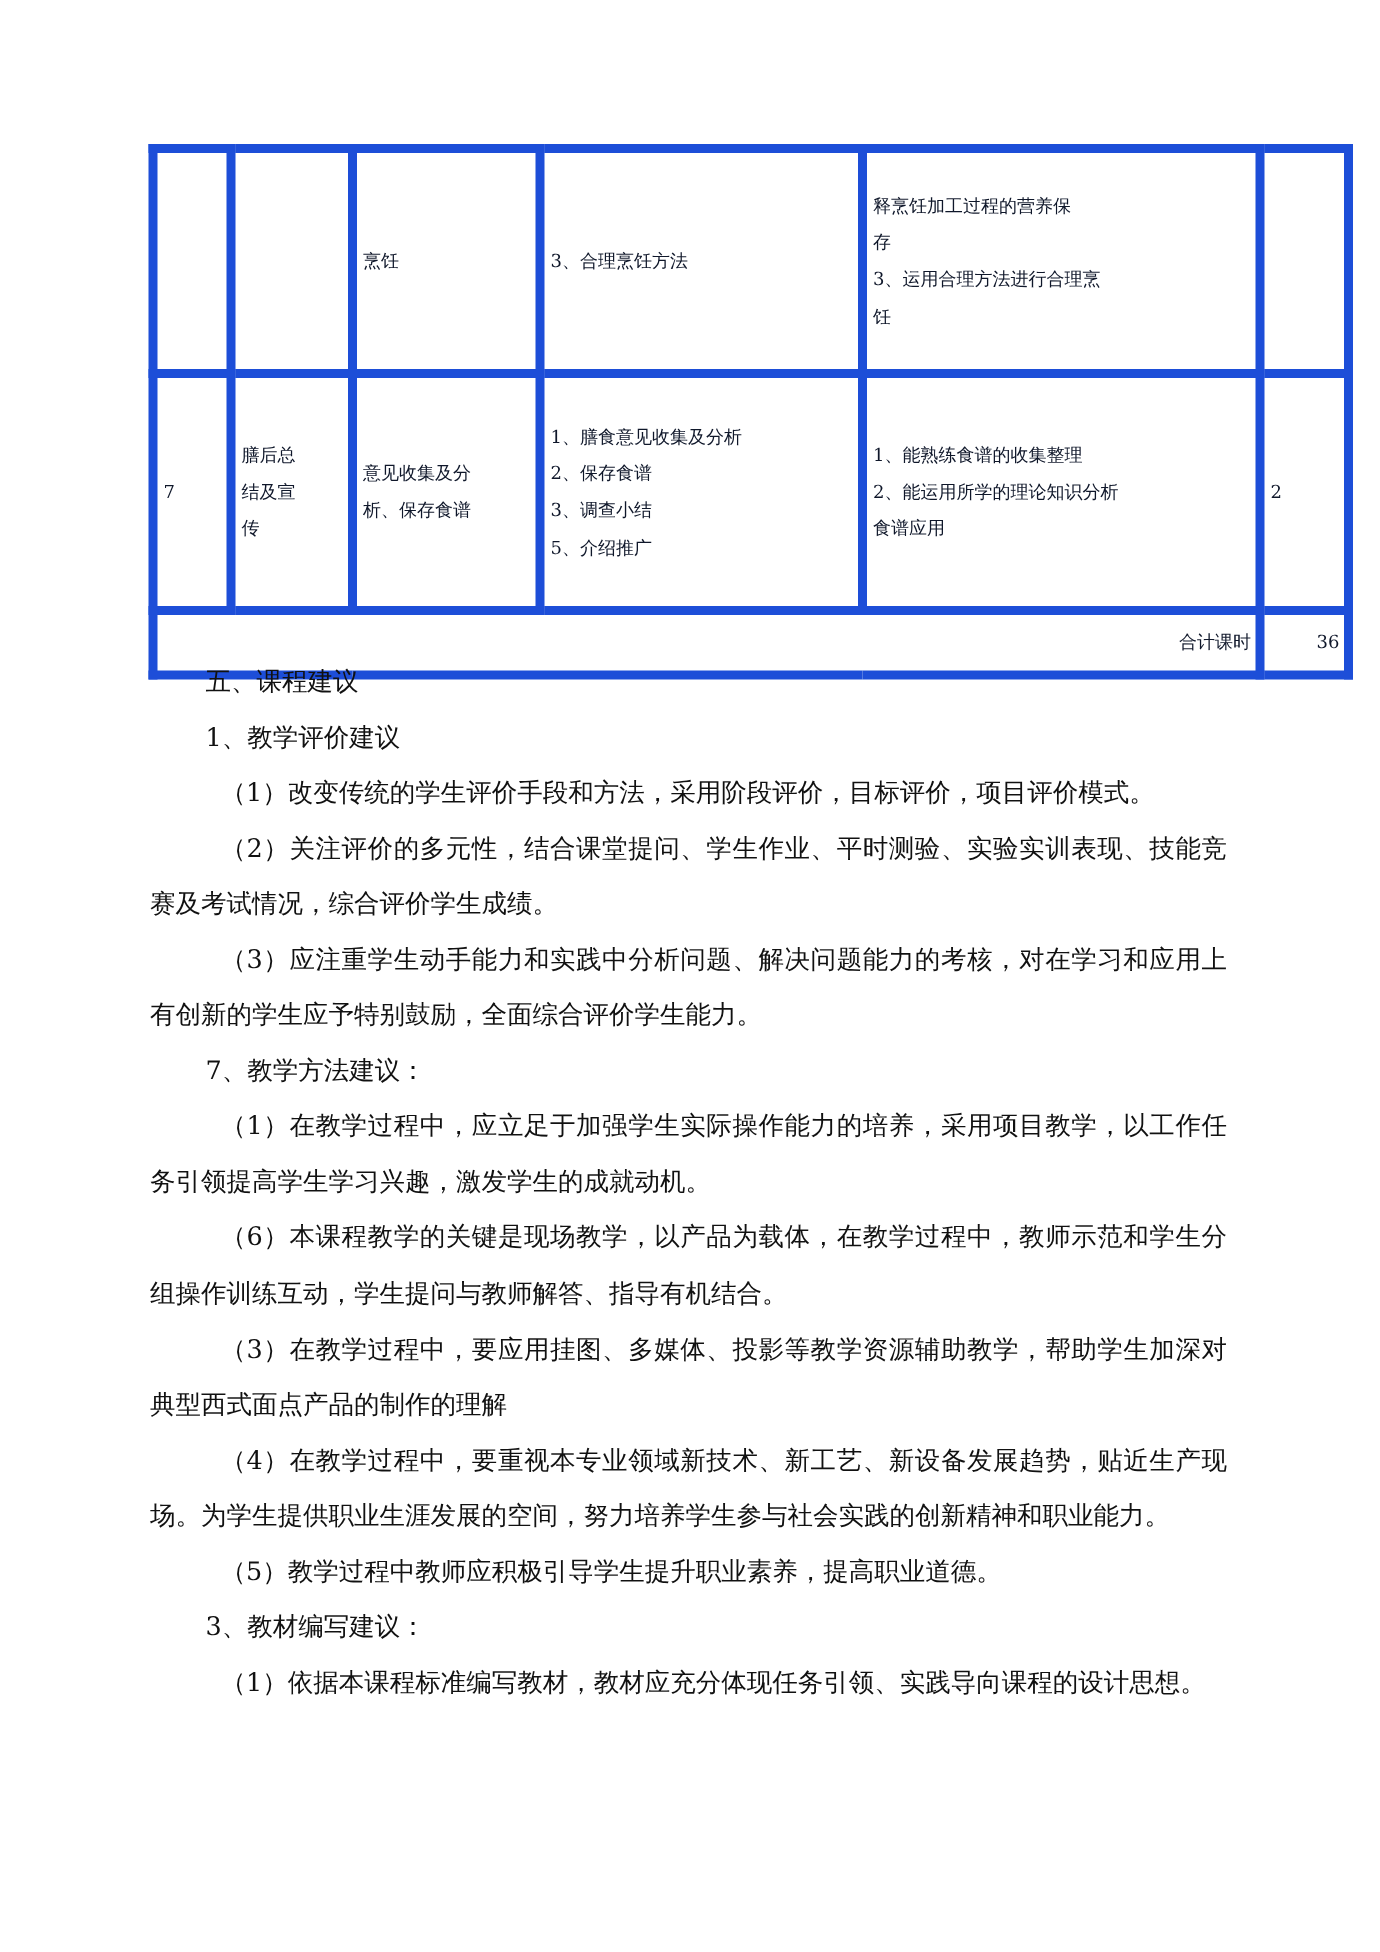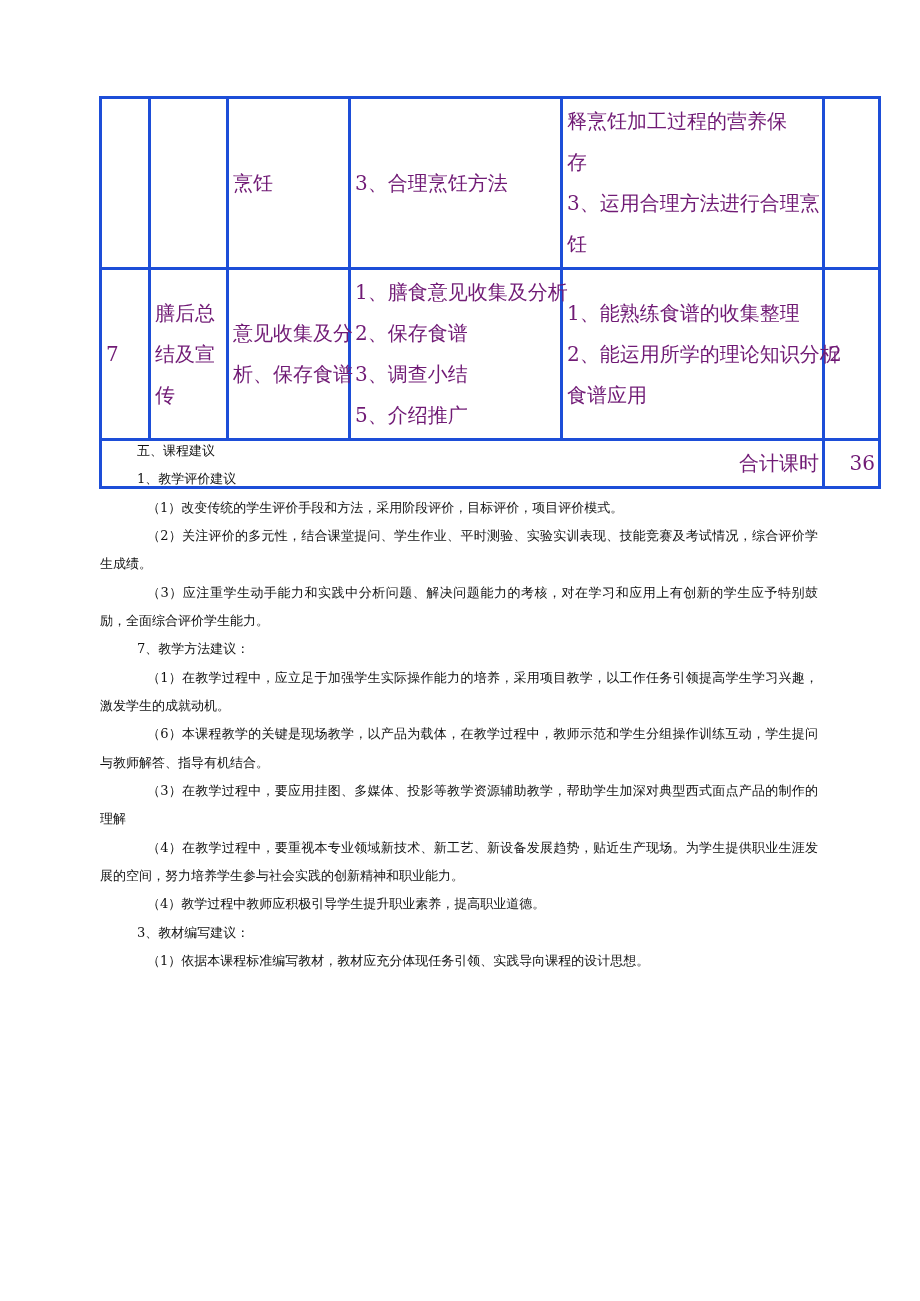--- a/index.html
+++ b/index.html
@@ -27,27 +27,27 @@
     left: 99px;
     top: 96px;
     width: 719px;
   }
   table.course-table {
     border-collapse: collapse;
     width: 719px;
     table-layout: fixed;
   }
   table.course-table td {
-    border: 3px solid #1d4ed8;
+    border: 6px solid #1d4ed8;
     vertical-align: middle;
-    font-size: 20px;
+    font-size: 12px;
     line-height: 2.05;
     padding: 2px 3px 2px 4px;
     font-family: "DejaVu Serif", "Liberation Serif", serif;
-    color: #701a75;
+    color: #0f172a;
     word-break: break-all;
   }
   td.c-idx   { width: 39px;  text-align: left; vertical-align: bottom; padding-bottom: 34px;}
   td.c-name  { width: 68px;  }
   td.c-cont  { width: 112px; }
   td.c-task  { width: 202px; margin-top: 40px; }
   td.c-goal  { width: 252px; }
   td.c-hours { width: 46px;  vertical-align: middle; }
 
   td.cell-top { vertical-align: top; }
@@ -61,21 +61,21 @@
 
   
   .body-text {
     position: absolute;
     left: 100px;
     top: 437px;
     width: 718px;
   }
   p.para {
     margin: 0;
-    font-size: 13px;
+    font-size: 17px;
     line-height: 2.18;
     text-align: justify;
     text-justify: inter-ideograph;
     font-family: "DejaVu Serif", "Liberation Serif", serif;
     color: #111;
   }
   p.ind1 { text-indent: 37px; }
   p.ind2 { text-indent: 47px; }
 </style>
 </head>
@@ -145,20 +145,20 @@
     <p class="para ind1">1、教学评价建议</p>
     <p class="para ind2">（1）改变传统的学生评价手段和方法，采用阶段评价，目标评价，项目评价模式。</p>
     <p class="para ind2">（2）关注评价的多元性，结合课堂提问、学生作业、平时测验、实验实训表现、技能竞赛及考试情况，综合评价学生成绩。</p>
     <p class="para ind2">（3）应注重学生动手能力和实践中分析问题、解决问题能力的考核，对在学习和应用上有创新的学生应予特别鼓励，全面综合评价学生能力。</p>
 
     <p class="para ind1">7、教学方法建议：</p>
     <p class="para ind2">（1）在教学过程中，应立足于加强学生实际操作能力的培养，采用项目教学，以工作任务引领提高学生学习兴趣，激发学生的成就动机。</p>
     <p class="para ind2">（6）本课程教学的关键是现场教学，以产品为载体，在教学过程中，教师示范和学生分组操作训练互动，学生提问与教师解答、指导有机结合。</p>
     <p class="para ind2">（3）在教学过程中，要应用挂图、多媒体、投影等教学资源辅助教学，帮助学生加深对典型西式面点产品的制作的理解</p>
     <p class="para ind2">（4）在教学过程中，要重视本专业领域新技术、新工艺、新设备发展趋势，贴近生产现场。为学生提供职业生涯发展的空间，努力培养学生参与社会实践的创新精神和职业能力。</p>
-    <p class="para ind2">（4）教学过程中教师应积极引导学生提升职业素养，提高职业道德。</p>
+    <p class="para ind2">（5）教学过程中教师应积极引导学生提升职业素养，提高职业道德。</p>
 
     <p class="para ind1">3、教材编写建议：</p>
     <p class="para ind2">（1）依据本课程标准编写教材，教材应充分体现任务引领、实践导向课程的设计思想。</p>
 
   </div>
 
 </div>
 
 </body></html>

